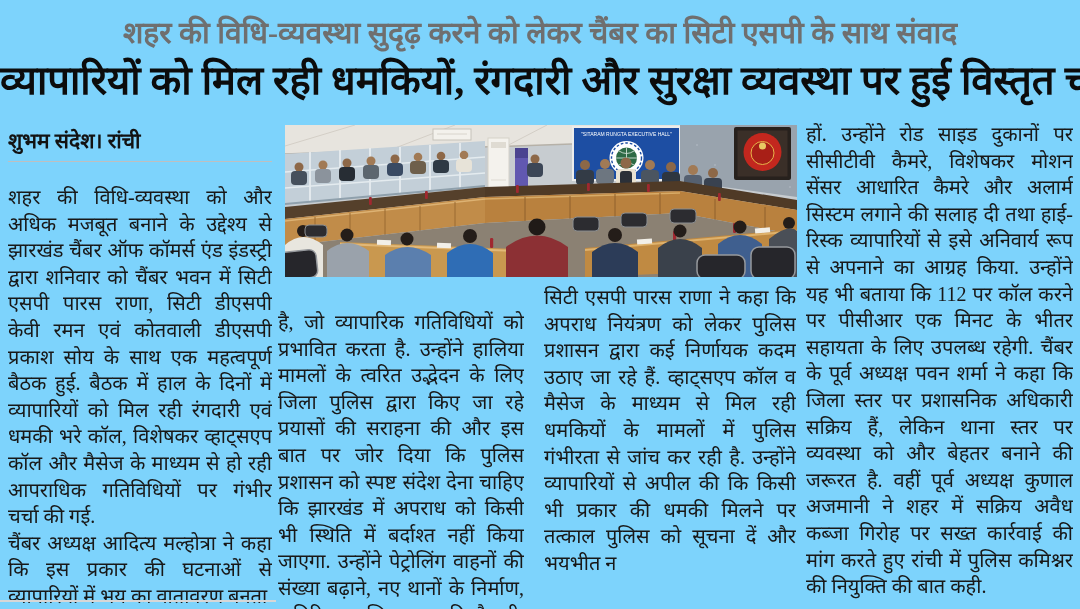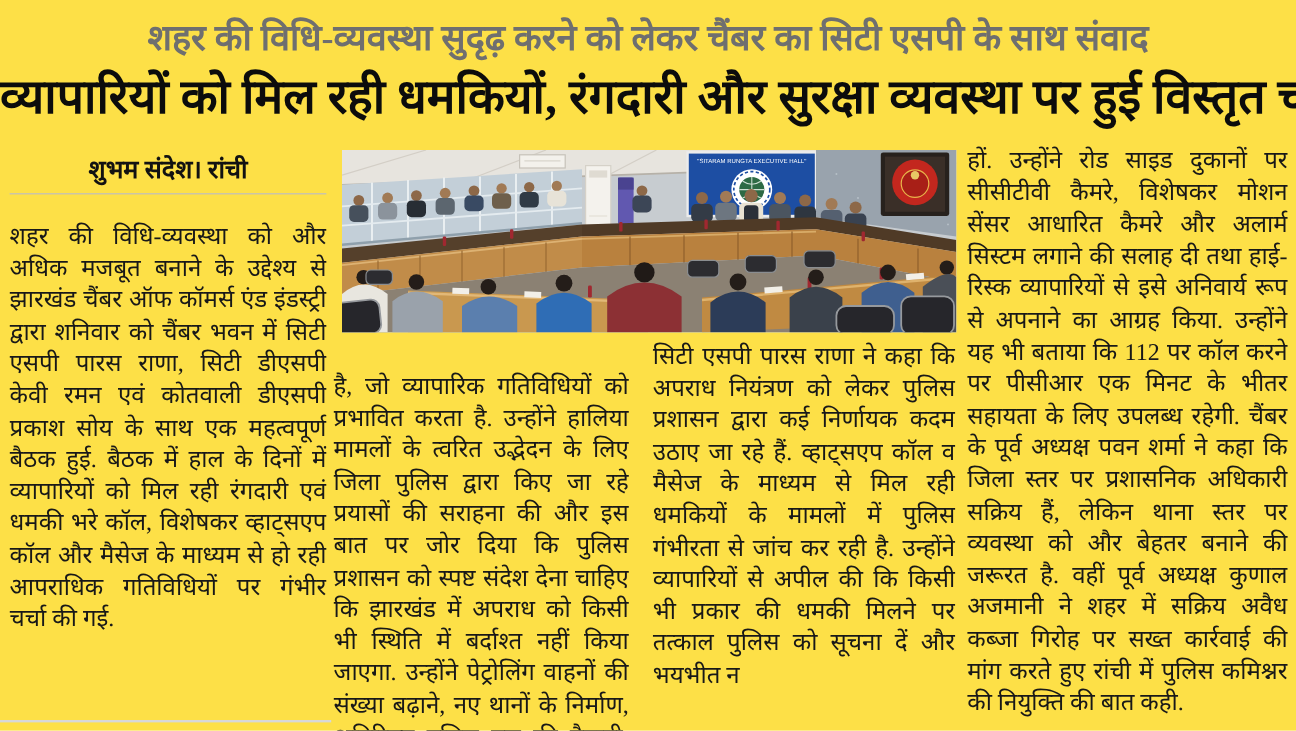--- a/index.html
+++ b/index.html
@@ -1,32 +1,32 @@
 <!DOCTYPE html>
 <html><head>
 <meta charset="utf-8">
 <style>
   html,body { margin:0; padding:0; background:#ffffff; }
   .page {
-    position:relative; width:1080px; height:609px; background:#fde047;
+    position:relative; width:1080px; height:609px; background:#7dd3fc;
     font-family:"Liberation Serif","DejaVu Serif",serif; overflow:hidden;
     color:#161616;
   }
   .kicker {
     position:absolute; top:13px; left:0; width:100%; text-align:center;
     font-size:30px; line-height:40px; font-weight:bold; color:#6f6f6f;
     letter-spacing:0px; white-space:nowrap;
   }
   .headline {
     position:absolute; top:55px; left:0; width:100%; text-align:center;
     font-size:40px; line-height:52px; font-weight:bold; color:#0c0c0c;
     white-space:nowrap;
   }
   .byline {
-    position:absolute; left:8px; top:126px; width:264px; text-align:center;
+    position:absolute; left:8px; top:126px; width:264px; 
     font-size:21px; font-weight:bold; color:#121212;
   }
   .byline-rule {
     position:absolute; left:8px; top:161px; width:264px; height:0;
     border-top:1px solid #bfbfbf;
   }
   .col {
     position:absolute; font-size:20px; line-height:26.6px; color:#181818;
     text-align:justify; text-justify:inter-word; overflow:hidden;
   }
@@ -51,20 +51,21 @@
 <div class="page">
 
   <div class="kicker">शहर की विधि-व्यवस्था सुदृढ़ करने को लेकर चैंबर का सिटी एसपी के साथ संवाद</div>
   <div class="headline">व्यापारियों को मिल रही धमकियों, रंगदारी और सुरक्षा व्यवस्था पर हुई विस्तृत चर्चा</div>
 
   <div class="byline">शुभम संदेश। रांची</div>
   <div class="byline-rule"></div>
 
   <div class="col" id="col1">
     <p>शहर की विधि-व्यवस्था को और अधिक मजबूत बनाने के उद्देश्य से झारखंड चैंबर ऑफ कॉमर्स एंड इंडस्ट्री द्वारा शनिवार को चैंबर भवन में सिटी एसपी पारस राणा, सिटी डीएसपी केवी रमन एवं कोतवाली डीएसपी प्रकाश सोय के साथ एक महत्वपूर्ण बैठक हुई. बैठक में हाल के दिनों में व्यापारियों को मिल रही रंगदारी एवं धमकी भरे कॉल, विशेषकर व्हाट्सएप कॉल और मैसेज के माध्यम से हो रही आपराधिक गतिविधियों पर गंभीर चर्चा की गई.</p>
+    <p>चैंबर अध्यक्ष आदित्य मल्होत्रा ने कहा कि इस प्रकार की घटनाओं से व्यापारियों में भय का वातावरण बनता</p>
   </div>
 
   <div class="photo">
     <svg width="512" height="152" viewBox="0 0 512 152" preserveAspectRatio="none" xmlns="http://www.w3.org/2000/svg">
 
       <rect width="512" height="152" fill="#c7ccd0"></rect>
 
       <g>
         <polygon points="0,0 512,0 512,11 0,29" fill="#e7e4de"></polygon>
         <line x1="0" y1="29" x2="512" y2="11" stroke="#b6b1a8" stroke-width="1.5"></line>

